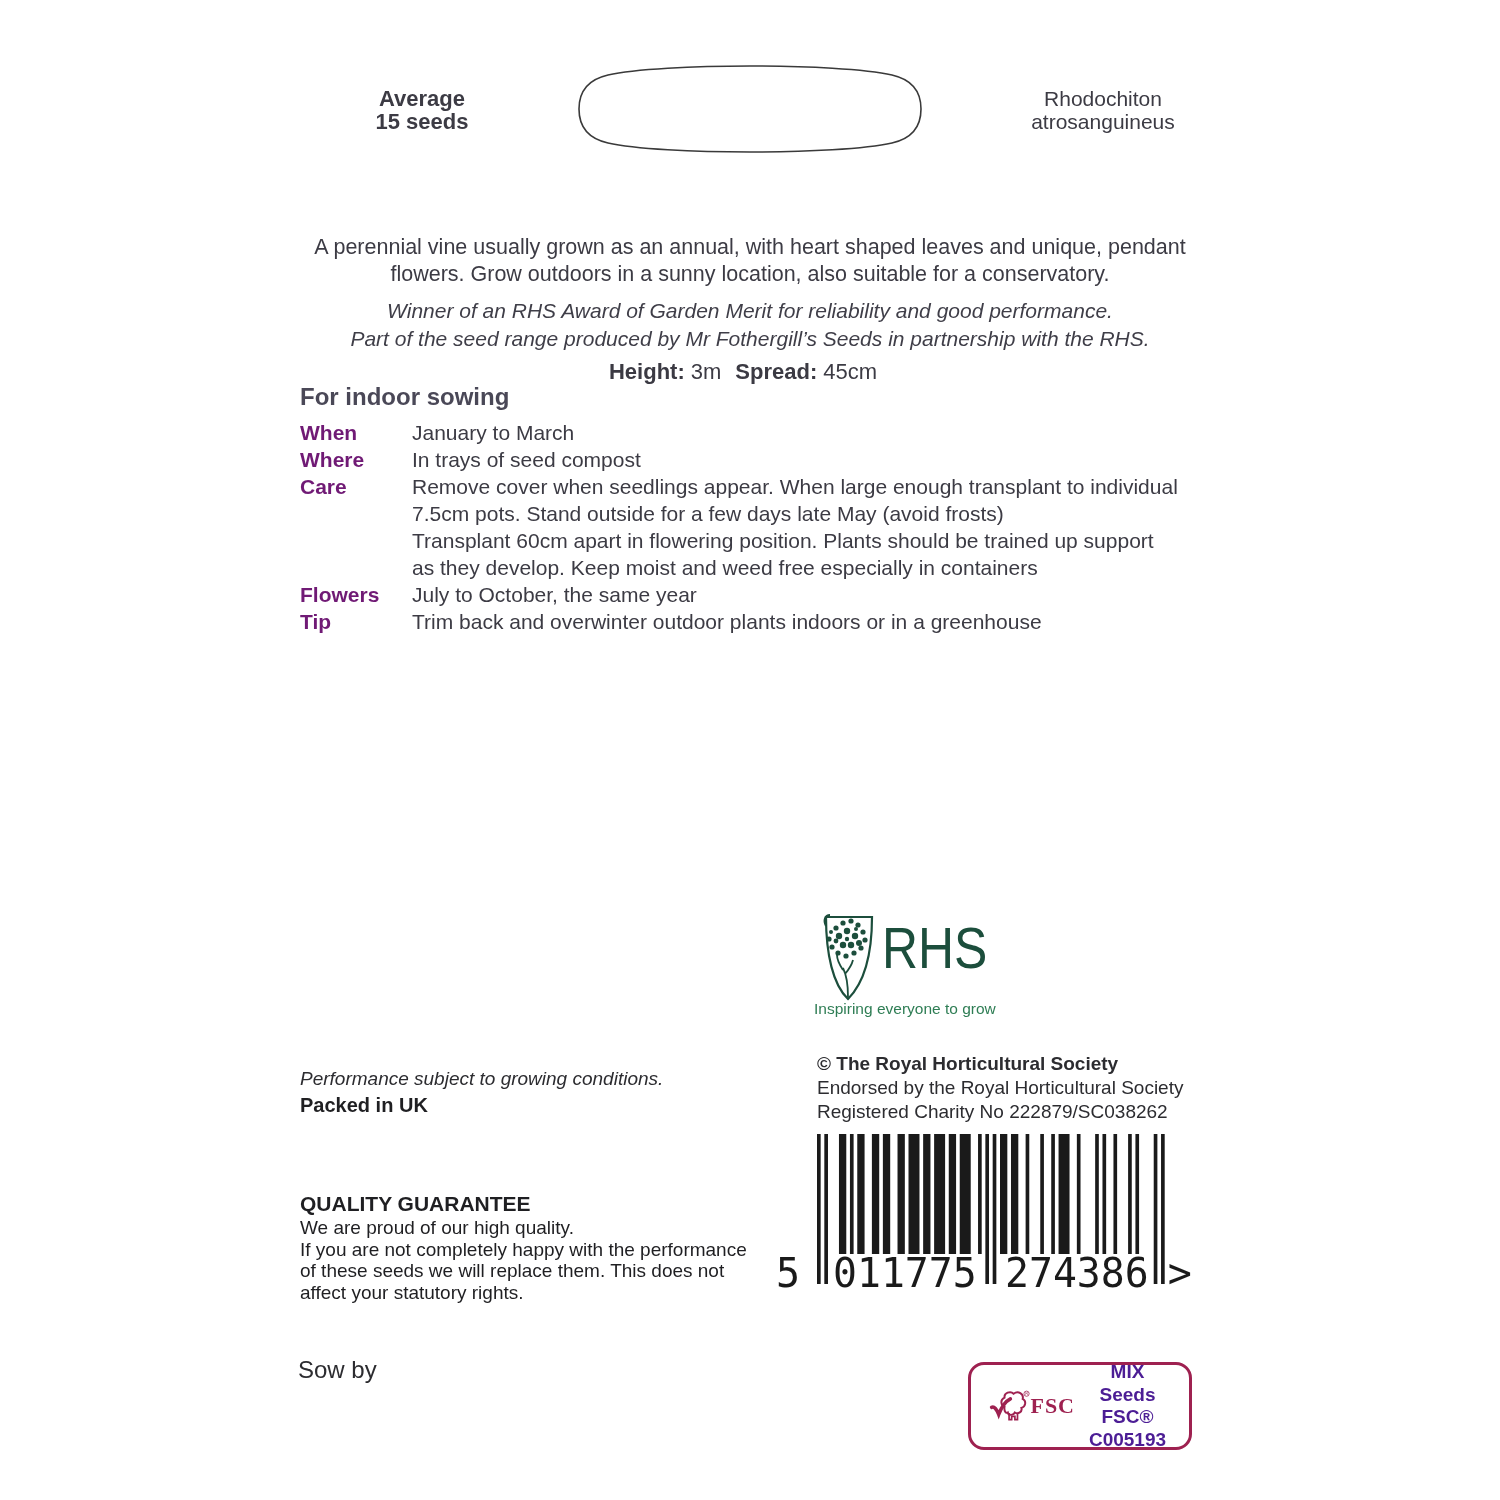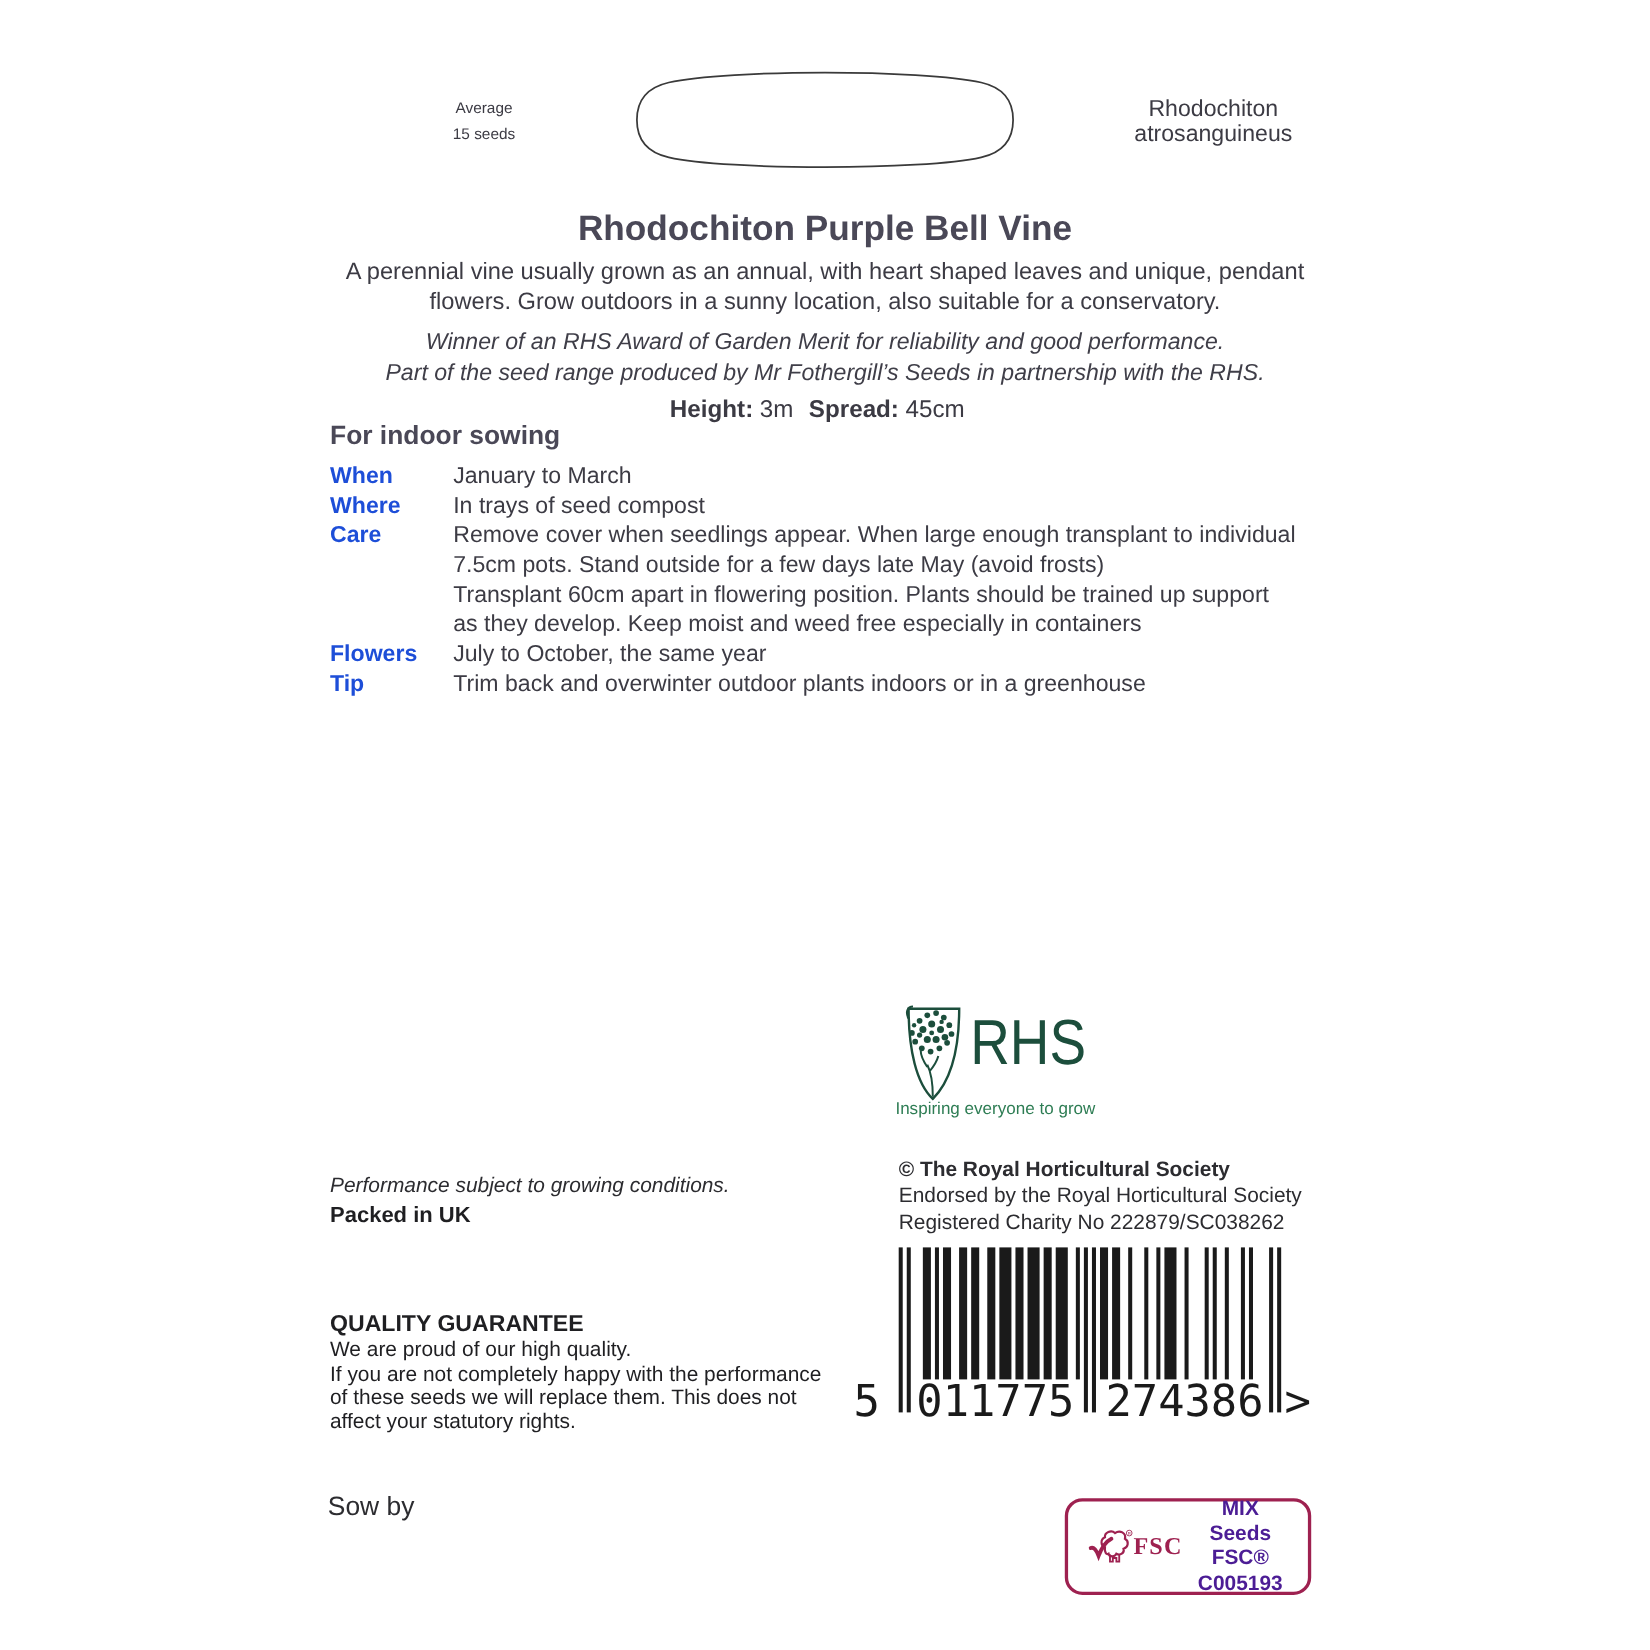--- a/index.html
+++ b/index.html
@@ -2,35 +2,35 @@
 <html><head>
 <meta charset="utf-8">
 <style>
   html,body{margin:0;padding:0;background:#fff;}
   .page{position:relative;width:1500px;height:1500px;background:#ffffff;
         font-family:"Liberation Sans",sans-serif;color:#3c3b44;overflow:hidden;}
   .t{position:absolute;}
   .pre{white-space:pre-line;}
   .center{text-align:center;}
 
-  .avg{left:350px;top:87px;width:180px;font-size:14px;line-height:23px;}
+  .avg{left:332px;top:87px;width:180px;font-size:22px;line-height:23px;font-weight:bold;}
   .oval{position:absolute;left:576px;top:63px;}
   .botanical{left:1013px;top:87px;width:180px;font-size:21px;line-height:23px;}
 
   .title{left:0;top:189px;width:1500px;font-size:32px;font-weight:bold;color:#4a4857;margin:0;}
   .desc{left:0;top:234px;width:1500px;font-size:21.5px;line-height:27px;}
   .award{left:0;top:297px;width:1500px;font-size:21px;line-height:28px;font-style:italic;color:#3f3e48;}
   .dims{left:0;top:359px;width:1500px;font-size:22px;}
   .dims .dl{font-weight:bold;color:#3b3a43;margin-right:6px;}
   .dims .dv{margin-right:14px;}
 
   .sow-head{left:300px;top:383px;font-size:24px;font-weight:bold;color:#4a4857;}
   .table{left:300px;top:419px;width:915px;}
   .row{display:flex;}
-  .lab{width:112px;flex:none;font-weight:bold;color:#1d4ed8;font-size:21px;line-height:27px;}
+  .lab{width:112px;flex:none;font-weight:bold;color:#701a75;font-size:21px;line-height:27px;}
   .val{font-size:21px;line-height:27px;color:#3c3b44;}
 
   .rhs-shield{position:absolute;left:812px;top:912px;}
   .rhs-word{left:882px;top:917px;font-size:58px;line-height:62px;color:#1c4e3c;
             transform:scaleX(.86);transform-origin:left top;}
   .rhs-tag{left:814px;top:1000px;font-size:15.5px;color:#2e7d54;}
   .rhs-copy{left:817px;top:1052px;font-size:19px;line-height:24px;color:#2c2c30;}
   .rhs-copy .b{font-weight:bold;}
 
   .perf{left:300px;top:1068px;font-size:19px;font-style:italic;color:#2c2c30;}
@@ -59,21 +59,20 @@
   <div class="t avg pre center">Average
 15 seeds</div>
 
   <svg class="oval" width="348" height="92" viewBox="0 0 348 92">
     <path d="M174,3 C230,3 290,6 316,12 C338,17 345,30 345,46 C345,62 338,75 316,80 C290,86 230,89 174,89 C118,89 58,86 32,80 C10,75 3,62 3,46 C3,30 10,17 32,12 C58,6 118,3 174,3 Z" fill="#ffffff" stroke="#3a3a3a" stroke-width="1.6"></path>
   </svg>
 
   <div class="t botanical pre center">Rhodochiton
 atrosanguineus</div>
 
-  <h1 class="t title center">Rhodochiton Purple Bell Vine</h1>
   <div class="t desc pre center">A perennial vine usually grown as an annual, with heart shaped leaves and unique, pendant
 flowers. Grow outdoors in a sunny location, also suitable for a conservatory.</div>
   <div class="t award pre center">Winner of an RHS Award of Garden Merit for reliability and good performance.
 Part of the seed range produced by Mr Fothergill’s Seeds in partnership with the RHS.</div>
 
   <div class="t dims center">
     <span class="dl">Height:</span><span class="dv">3m</span><span class="dl">Spread:</span><span class="dv">45cm</span>
   </div>
 
   <div class="t sow-head">For indoor sowing</div>

